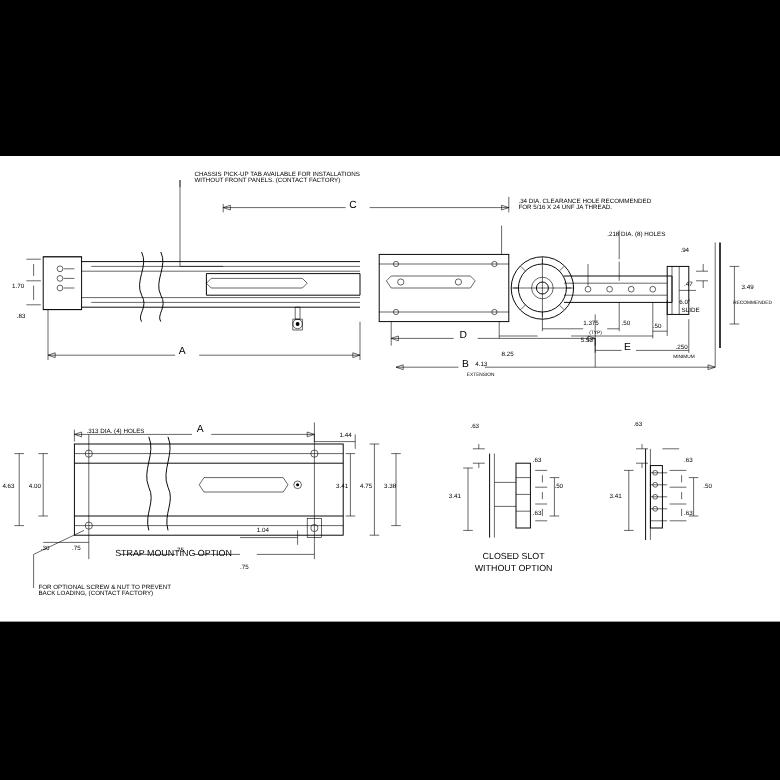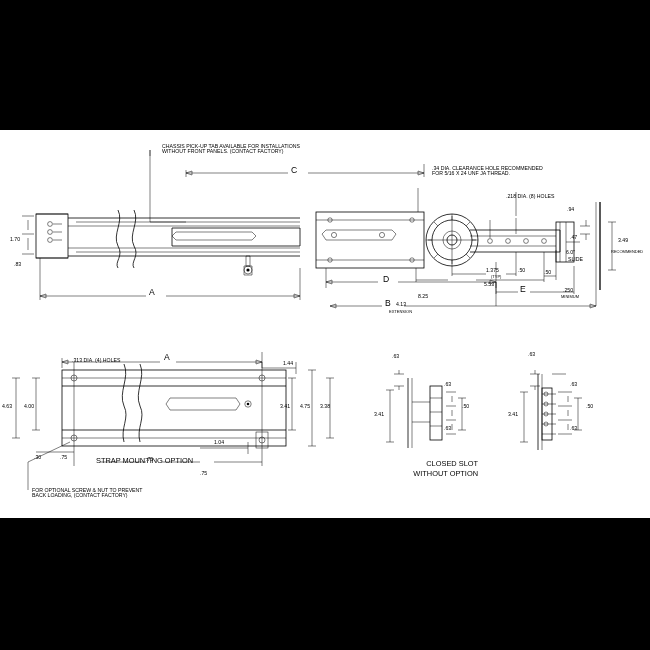--- a/index.html
+++ b/index.html
@@ -4,21 +4,21 @@
 <style>
   html,body{margin:0;padding:0;background:#000;}
   body{width:650px;height:650px;overflow:hidden;font-family:"Liberation Sans",sans-serif;}
   #sheet{position:relative;width:650px;height:650px;background:#000;}
   #paper{position:absolute;left:0;top:130px;width:650px;height:388px;background:#fff;}
   .lbl{position:absolute;color:#000;font-family:"Liberation Sans",sans-serif;line-height:1.05;white-space:pre;}
   .t4{font-size:4px;}
   .t5{font-size:5.2px;}
   .t7{font-size:7.4px;}
   .t8{font-size:8.6px;}
-  .ctr{text-align:right;}
+  .ctr{text-align:center;}
   svg{position:absolute;left:0;top:0;}
   .ln{stroke:#000;fill:none;}
   .w1{stroke-width:0.8;}
   .w15{stroke-width:1.3;}
   .w05{stroke-width:0.5;}
   .fillb{fill:#000;}
   .nofill{fill:none;}
 </style>
 </head>
 <body>

